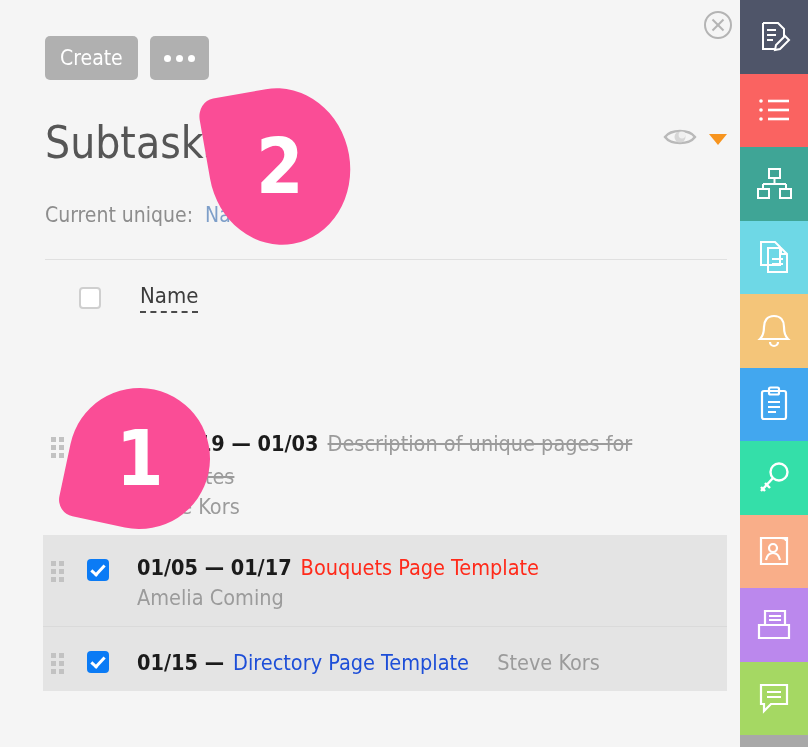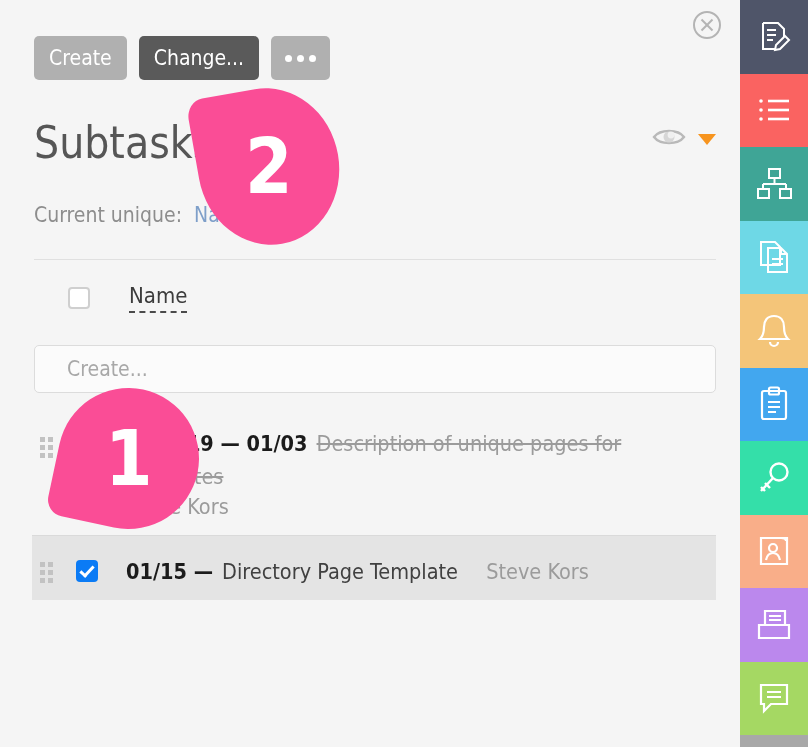--- a/index.html
+++ b/index.html
@@ -16,21 +16,21 @@
   }
   #app {
     position: absolute;
     inset: 0;
     background: #f5f5f5;
   }
 
   
   .panel {
     position: absolute;
-    left: 4px; top: 0;
+    left: 15px; top: 0;
     width: 740px;
     height: 747px;
     background: #f5f5f5;
   }
 
   
   .close-btn {
     position: absolute;
     right: 22px;
     top: 10px;
@@ -238,21 +238,21 @@
     flex: 1 1 auto;
     padding-top: 7px;
   }
   .date {
     color: #1b1b1b;
     font-weight: bold;
     margin-right: 9px;
   }
   .tname { color: #3a3a3a; }
   .tname.red  { color: #ff2a1a; }
-  .tname.blue { color: #404040; }
+  .tname.blue { color: #1d4ed8; }
   .tname.done {
     color: #9b9b9b;
     text-decoration: line-through;
     text-decoration-thickness: 1.5px;
   }
   .assignee {
     color: #9b9b9b;
     margin-left: 22px;
     white-space: nowrap;
   }
@@ -328,21 +328,20 @@
     <div class="close-btn">
       <svg width="30" height="30" viewBox="0 0 30 30" aria-hidden="true">
         <circle cx="15" cy="15" r="13" fill="none" stroke="#b4b4b4" stroke-width="2"></circle>
         <line x1="9.5" y1="9.5" x2="20.5" y2="20.5" stroke="#b4b4b4" stroke-width="2"></line>
         <line x1="20.5" y1="9.5" x2="9.5" y2="20.5" stroke="#b4b4b4" stroke-width="2"></line>
       </svg>
     </div>
 
     <div class="toolbar">
       <button class="tb-btn">Create</button>
-      <button class="tb-btn dark">Change...</button>
       <button class="tb-btn dots">
         <span class="dot"></span>
         <span class="dot"></span>
         <span class="dot"></span>
       </button>
     </div>
 
     <div class="title">Subtasks</div>
 
     <div class="eye-wrap">
@@ -361,40 +360,54 @@
       <span class="sort-val">Name</span>
     </div>
 
     <div class="divider"></div>
 
     <div class="col-header">
       <div class="hdr-check"></div>
       <div class="hdr-name">Name</div>
     </div>
 
-    <input class="create-input" type="text" placeholder="Create..." style="">
 
     <div class="rows">
 
       <div class="row block">
         <div class="drag">
           <i></i>
             <i></i>
             <i></i>
             <i></i>
             <i></i>
             <i></i>
         </div>
         <div class="cbox off"></div>
         <div class="rowtext">
           <span class="date">12/2019 — 01/03</span><span class="tname done">Description of unique pages for templates</span>
           <span class="assignee">Steve Kors</span>
         </div>
       </div>
 
+      <div class="row block shaded">
+        <div class="drag">
+          <i></i>
+            <i></i>
+            <i></i>
+            <i></i>
+            <i></i>
+            <i></i>
+        </div>
+        <div class="cbox on"></div>
+        <div class="rowtext">
+          <span class="date">01/05 — 01/17</span><span class="tname red">Bouquets Page Template</span>
+          <span class="assignee">Amelia Coming</span>
+        </div>
+      </div>
 
       <div class="row shaded sep">
         <div class="drag">
           <i></i>
             <i></i>
             <i></i>
             <i></i>
             <i></i>
             <i></i>
         </div>

